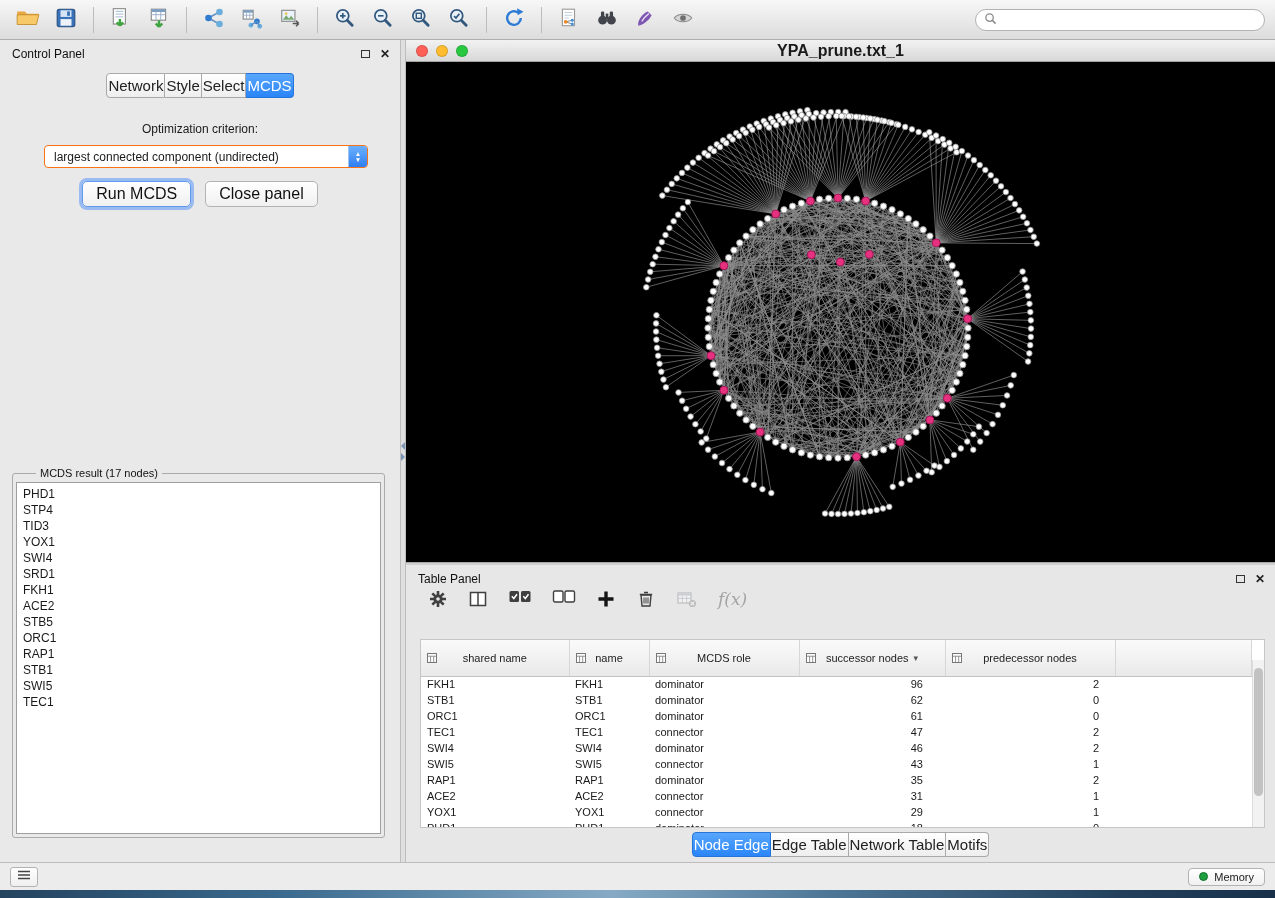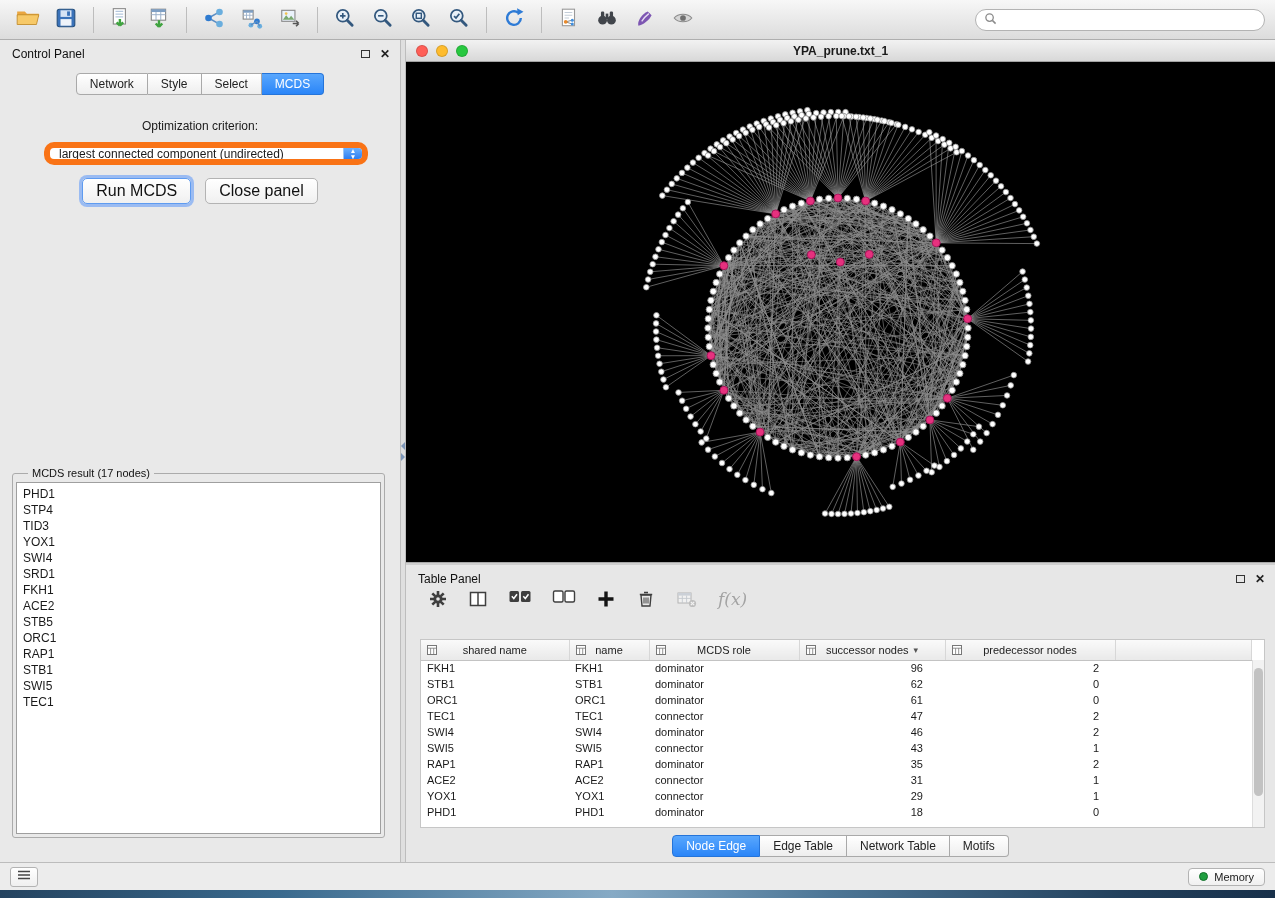--- a/index.html
+++ b/index.html
@@ -23,72 +23,72 @@
 
   
   .control-panel { position:absolute; left:0; top:0; width:400px; height:822px; background:#e9e9e9; }
   .panel-titlebar { height:28px; display:flex; align-items:center; padding:0 10px 0 12px; font-size:12px; color:#111; }
   .panel-titlebar .title { flex:1; }
   .wbtns { display:flex; align-items:center; gap:10px; }
   .float-box { width:9px; height:8px; border:1.4px solid #333; display:inline-block; }
   .close-x { font-size:12px; font-weight:bold; color:#222; line-height:10px; }
   .seg { display:inline-flex; }
   .seg .tab { background:linear-gradient(#ffffff,#eeeeee); border:1px solid #a9a9a9; border-left:none;
-    padding:3px 13px; font-size:12px; color:#222; cursor:default; }
+    padding:3px 1px; font-size:15px; color:#222; cursor:default; }
   .seg .tab:first-child { border-left:1px solid #a9a9a9; border-radius:4px 0 0 4px; }
   .seg .tab:last-child { border-radius:0 4px 4px 0; }
   .seg .tab.active { background:linear-gradient(#59a7fd,#2a85f8); border-color:#2574d9; color:#fff; }
   .cp-tabs { display:flex; justify-content:center; margin-top:5px; }
   .opt-label { text-align:center; margin-top:24px; font-size:12px; }
-  .mac-select { margin:9px 32px 0 44px; height:23px; background:#fff; border:6px solid #f97316;
-    border-radius:10px; display:flex; align-items:center; overflow:hidden; }
+  .mac-select { margin:9px 32px 0 44px; height:23px; background:#fff; border:1px solid #f97316;
+    border-radius:4px; display:flex; align-items:center; overflow:hidden; }
   .mac-select .sel-text { flex:1; padding:0 9px; font-size:12px; white-space:nowrap; }
   .mac-select .stepper { width:19px; height:100%; background:linear-gradient(#6cb1ff,#2f7ef0);
     color:#fff; display:flex; flex-direction:column; align-items:center; justify-content:center;
     font-size:6.5px; line-height:6px; border-left:1px solid #9cc4f5; }
   .cp-buttons { display:flex; justify-content:center; gap:14px; margin-top:13px; }
   .btn { background:linear-gradient(#ffffff,#f0f0f0); border:1px solid #b3b3b3; border-radius:5px;
     padding:3px 13px; font-size:16px; font-family:"Liberation Sans",sans-serif; color:#111; }
   .btn.focused { box-shadow:0 0 0 3px rgba(90,150,250,.55); border-color:#5e9bf0; }
   fieldset.mcds { position:absolute; left:12px; right:15px; top:427px; bottom:24px;
     border:1px solid #ababab; border-radius:3px; padding:3px; background:#e9e9e9; }
-  fieldset.mcds legend { font-size:11px; padding:0 4px; margin-left:12px; color:#111; }
+  fieldset.mcds legend { font-size:11px; padding:0 4px; margin-left:20px; color:#111; }
   .mcds-list { width:100%; height:100%; background:#fff; border:1px solid #9f9f9f; overflow:hidden; padding:3px 0 0 6px; }
   .mcds-item { font-size:12px; line-height:16px; }
 
   
   .vsplit { position:absolute; left:400px; top:0; width:6px; height:822px; background:#dfdfdf;
     border-left:1px solid #bdbdbd; border-right:1px solid #bdbdbd; }
   .vsplit .arrows { position:absolute; top:402px; left:0; width:100%; display:flex; flex-direction:column; gap:3px; align-items:center; }
   .tri-l { width:0; height:0; border-top:4px solid transparent; border-bottom:4px solid transparent; border-right:4px solid #7d96b8; }
   .tri-r { width:0; height:0; border-top:4px solid transparent; border-bottom:4px solid transparent; border-left:4px solid #7d96b8; }
 
   
   .right-col { position:absolute; left:406px; top:0; width:869px; height:822px; }
 
   
   .network-frame { position:absolute; left:0; top:0; width:869px; height:522px; }
   .net-titlebar { position:relative; height:22px; background:linear-gradient(#f2f2f2,#d8d8d8);
     border-bottom:1px solid #a3a3a3; display:flex; align-items:center; justify-content:center;
-    font-size:12px; font-weight:bold; color:#1a1a1a;text-align:center; }
+    font-size:16px; font-weight:bold; color:#1a1a1a;text-align:center; }
   .lights { position:absolute; left:10px; top:5px; display:flex; gap:8px; }
   .light { width:12px; height:12px; border-radius:50%; border:1px solid rgba(0,0,0,.15); }
   .net-canvas-wrap { position:absolute; left:0; top:22px; width:869px; height:500px; background:#000; }
 
   
   .hsplit { position:absolute; left:0; top:522px; width:869px; height:3px; background:#cfcfcf; border-top:1px solid #a8a8a8; }
 
   
   .table-panel { position:absolute; left:0; top:525px; width:869px; height:297px; background:#e7e7e7; }
   .tp-toolbar { position:absolute; left:0; top:24px; width:100%; height:48px; display:flex; align-items:flex-start; gap:20px; padding-left:22px; }
   .tp-icon { display:flex; align-items:center; justify-content:center; }
   .fx { font-family:"DejaVu Serif", serif; font-style:italic; font-size:17px; color:#a3a3a3; }
   .table-wrap { position:absolute; left:14px; right:10px; top:74px; bottom:34px; background:#fff; border:1px solid #c6c6c6; overflow:hidden; }
   table.node-table { border-collapse:collapse; table-layout:fixed; width:calc(100% - 12px); }
-  table.node-table th { height:20px; background:linear-gradient(#fafafa,#e9e9e9); border-bottom:1px solid #c3c3c3;
+  table.node-table th { height:36px; background:linear-gradient(#fafafa,#e9e9e9); border-bottom:1px solid #c3c3c3;
     border-right:1px solid #d7d7d7; font-size:11px; font-weight:normal; color:#222; padding:0 4px; white-space:nowrap; overflow:hidden; }
   .th-inner { display:flex; align-items:center; justify-content:center; gap:5px; position:relative; }
   .th-inner .hicon { position:absolute; left:2px; top:1px; }
   table.node-table td { height:16px; font-size:11px; padding:0 6px; white-space:nowrap; overflow:hidden; }
   table.node-table td.num { text-align:right; }
   table.node-table td:nth-child(4) { padding-right:22px; }
   table.node-table td:nth-child(5) { padding-right:16px; }
   .vscroll { position:absolute; right:0; top:20px; bottom:0; width:12px; background:#f2f2f2; border-left:1px solid #ddd; }
   .vscroll .thumb { position:absolute; left:1px; top:8px; width:9px; height:128px; background:#c2c2c2; border-radius:5px; }
   .tp-tabs { position:absolute; bottom:5px; left:0; width:100%; display:flex; justify-content:center; }

